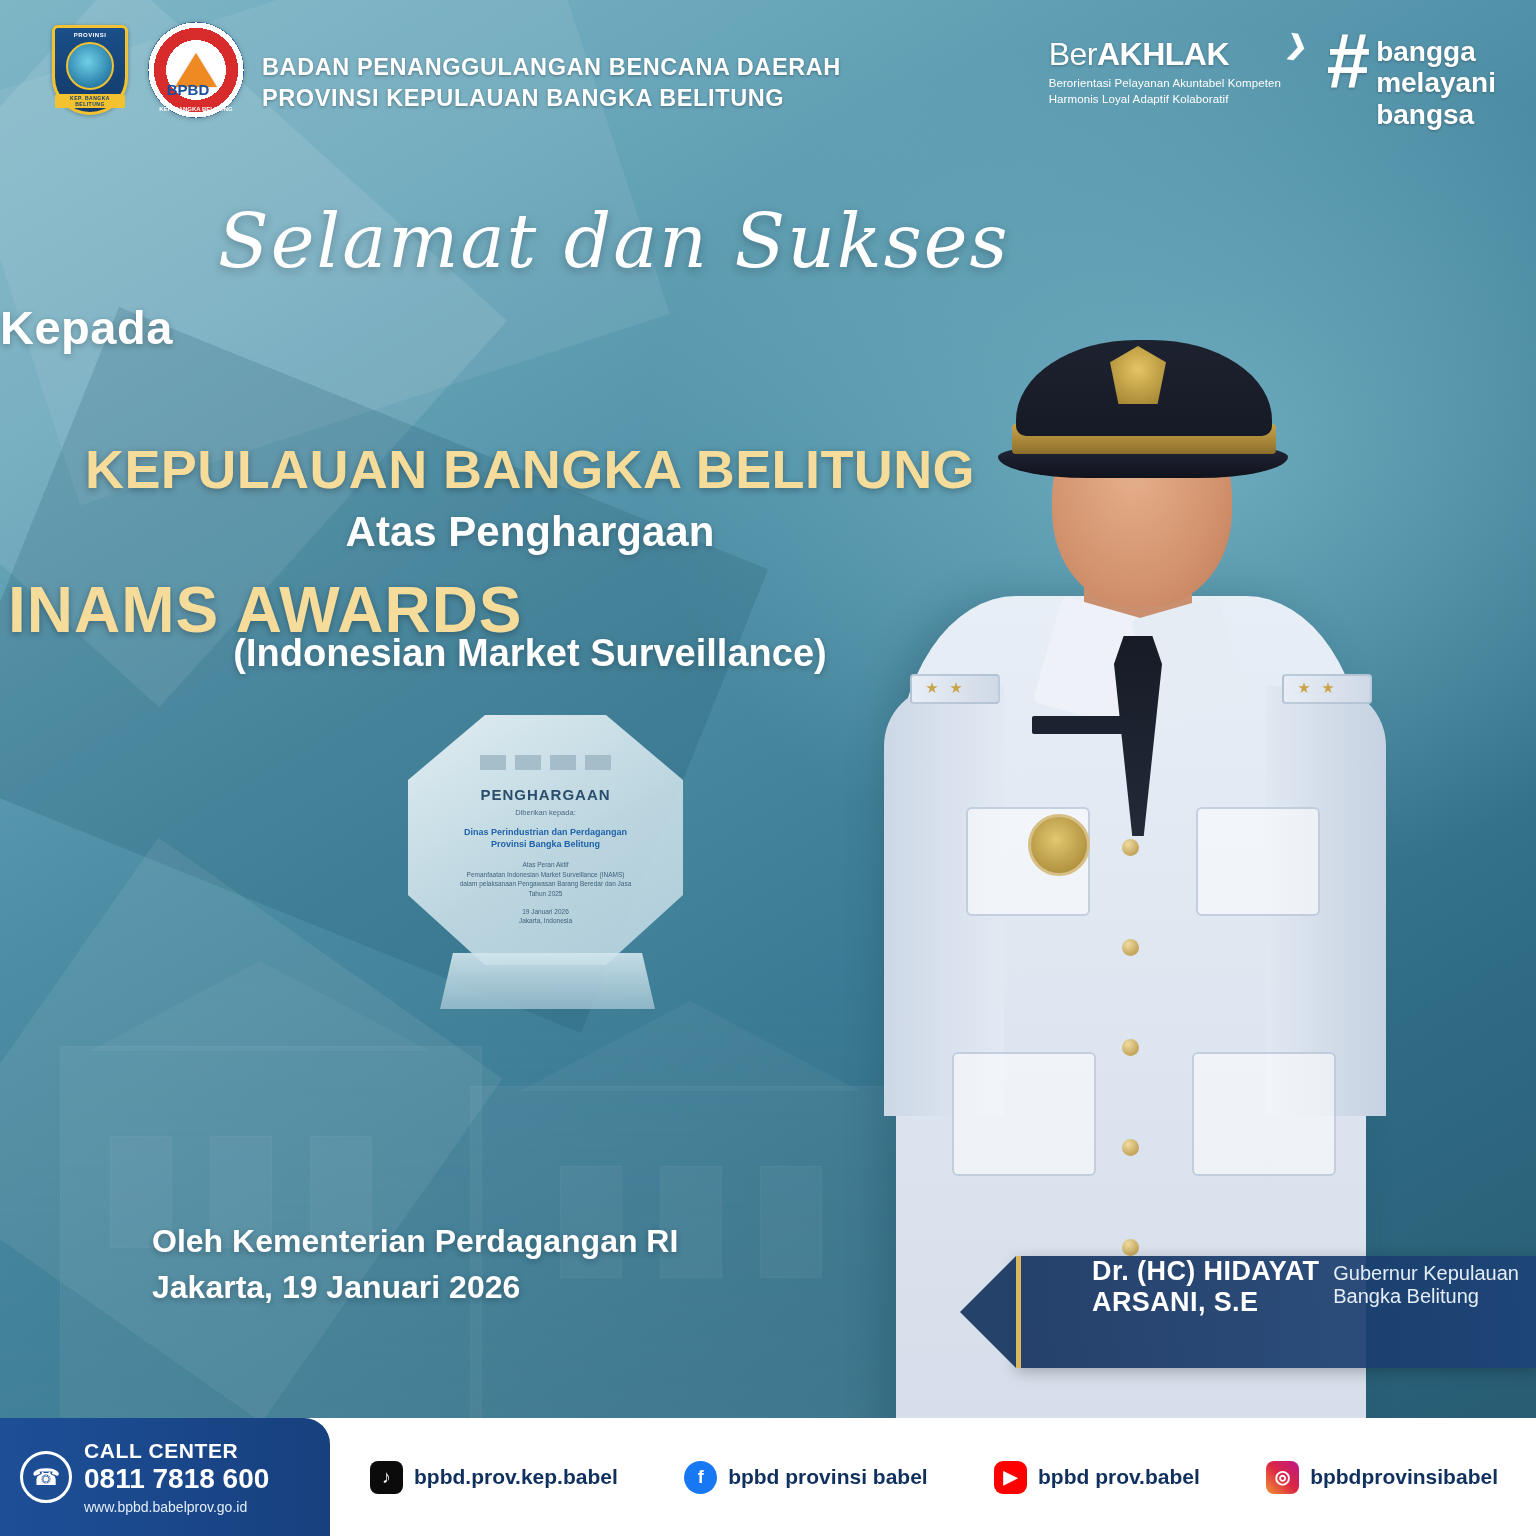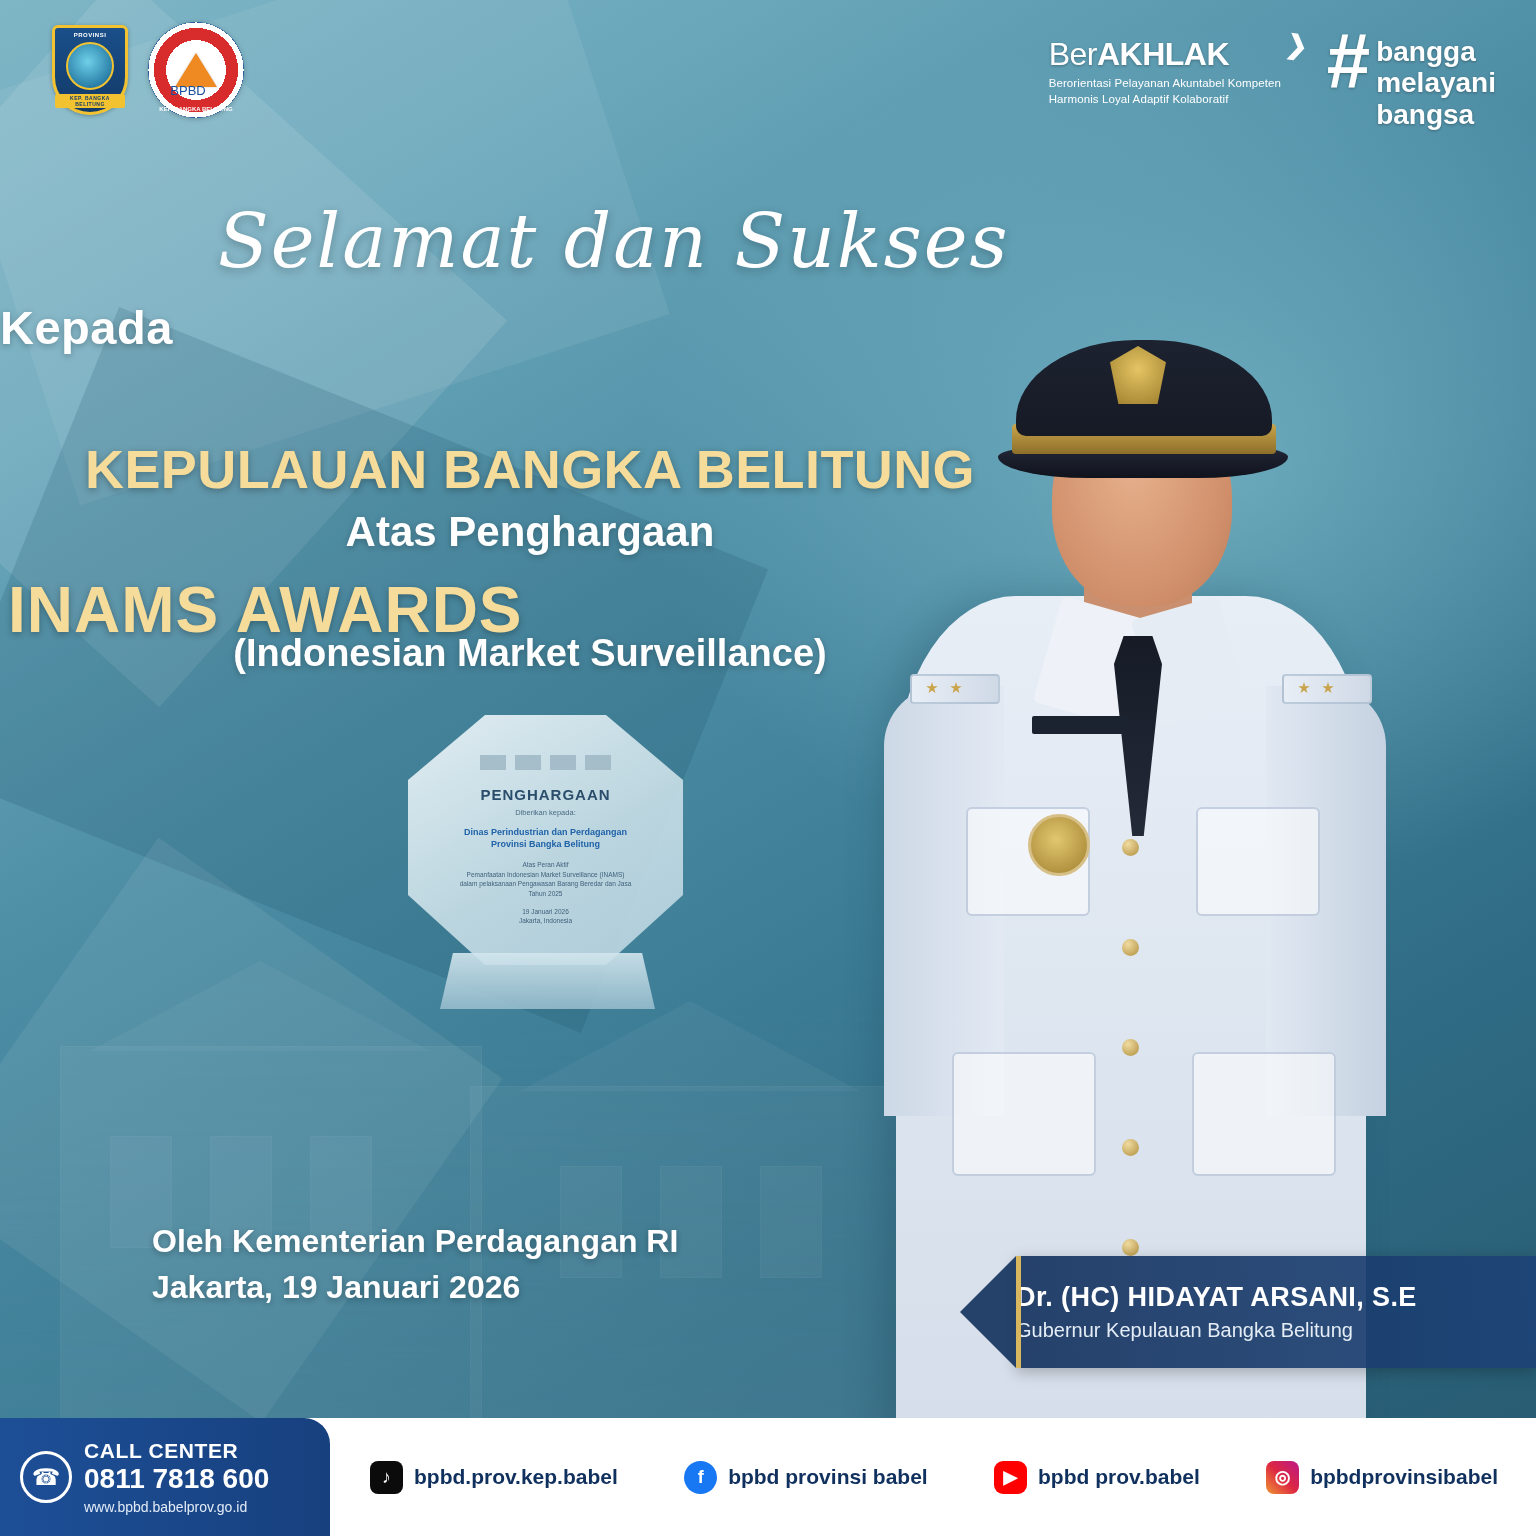--- a/index.html
+++ b/index.html
@@ -88,21 +88,21 @@
   }
   .logo-bpbd .tri {
     width: 0; height: 0;
     border-left: 21px solid transparent;
     border-right: 21px solid transparent;
     border-bottom: 34px solid #ef8a23;
     filter: drop-shadow(0 0 1px rgba(0,0,0,.2));
   }
   .logo-bpbd .lbl {
     position: absolute; bottom: 20px; left: 0; right: 16px;
-    text-align: center; font-size: 13px; font-weight: normal; color: #1b4f9c;
+    text-align: center; font-size: 15px; font-weight: bold; color: #1b4f9c;
   }
   .logo-bpbd .lbl2 {
     position: absolute; bottom: 6px; left: 0; right: 0;
     text-align: center; font-size: 6px; font-weight: bold; color: #ffffff;
   }
   .org-title {
     position: absolute;
     left: 262px; top: 52px;
     color: #ffffff;
     font-weight: bold;
@@ -349,21 +349,22 @@
     background: radial-gradient(circle at 45% 40%, #e2c76f, #a07f2e);
     border: 3px solid #d7c088;
   }
 
   
   .namebar {
     position: absolute;
     right: 0; bottom: 168px;
     width: 520px; height: 112px;
     background: linear-gradient(to right, rgba(22,52,96,0.92), rgba(28,66,118,0.9));
-    display: flex; flex-direction: column; justify-content: center;
+    display: flex; flex-direction: row; justify-content: center;
+    padding-left: 76px;
     box-sizing: border-box;
     box-shadow: 0 4px 14px rgba(0,0,0,0.25);
   }
   .namebar:before {
     content: "";
     position: absolute; left: -56px; top: 0;
     width: 0; height: 0;
     border-top: 56px solid transparent;
     border-bottom: 56px solid transparent;
     border-right: 56px solid rgba(22,52,96,0.92);
@@ -452,20 +453,24 @@
       <span class="inner-circ"></span>
       <span class="banner">KEP. BANGKA BELITUNG</span>
     </div>
 
     <div class="logo-bpbd">
       <span class="tri"></span>
       <span class="lbl">BPBD</span>
       <span class="lbl2">KEP. BANGKA BELITUNG</span>
     </div>
 
+    <div class="org-title">
+      <div>BADAN PENANGGULANGAN BENCANA DAERAH</div>
+      <div>PROVINSI KEPULAUAN BANGKA BELITUNG</div>
+    </div>
 
     <div class="berakhlak">
       <div class="main"><span class="light">Ber</span><span>AKHLAK</span></div>
       <div class="sub">
         <div>Berorientasi Pelayanan Akuntabel Kompeten</div>
         <div>Harmonis Loyal Adaptif Kolaboratif</div>
       </div>
     </div>
     <div class="arrow-mark">❯</div>
 

